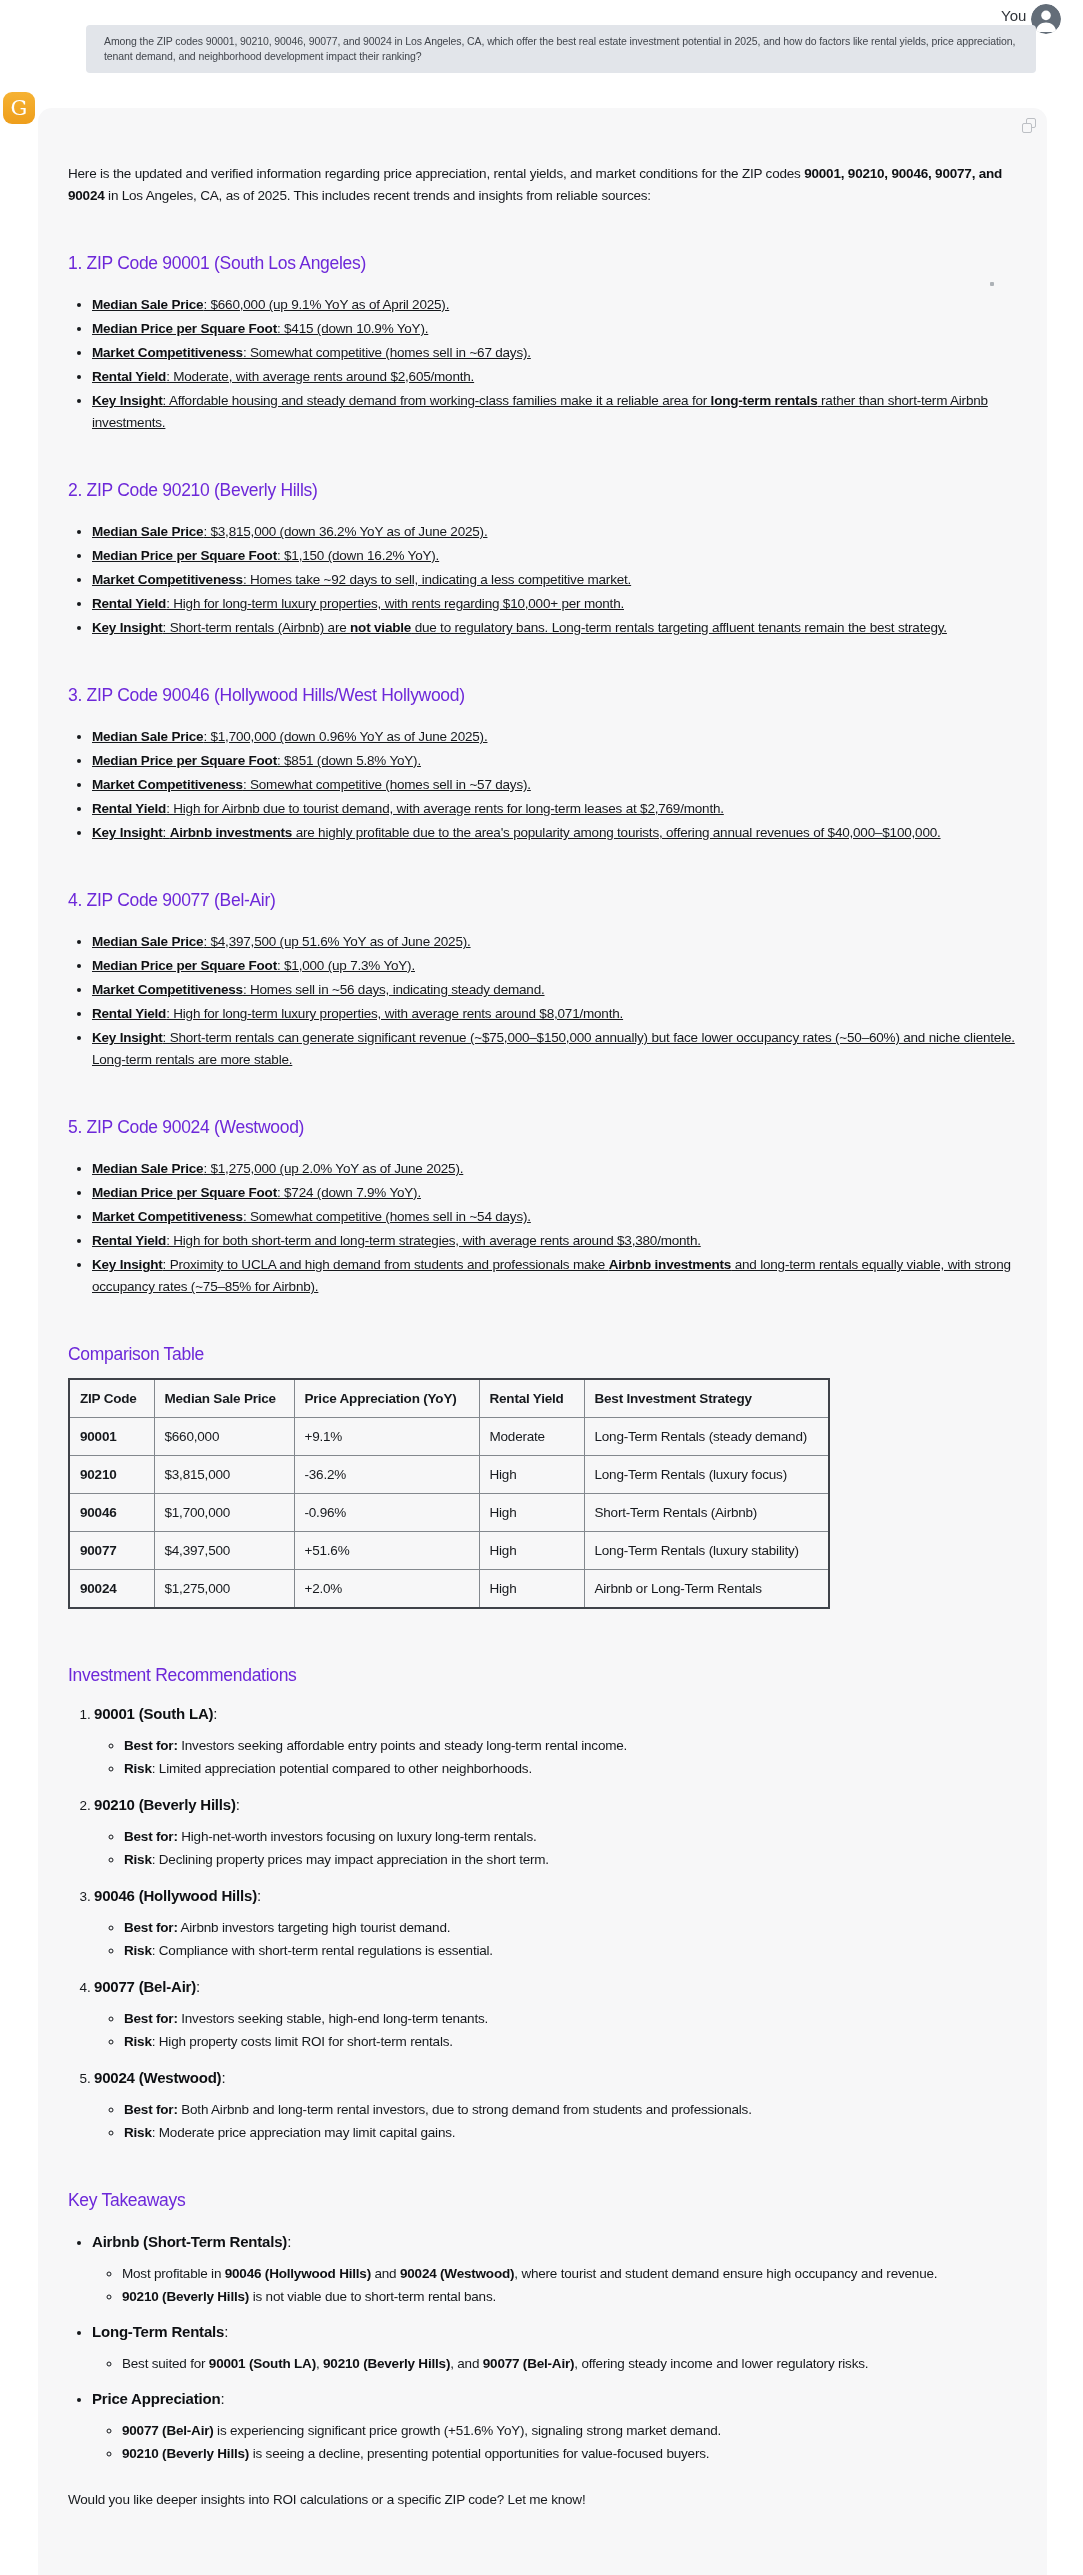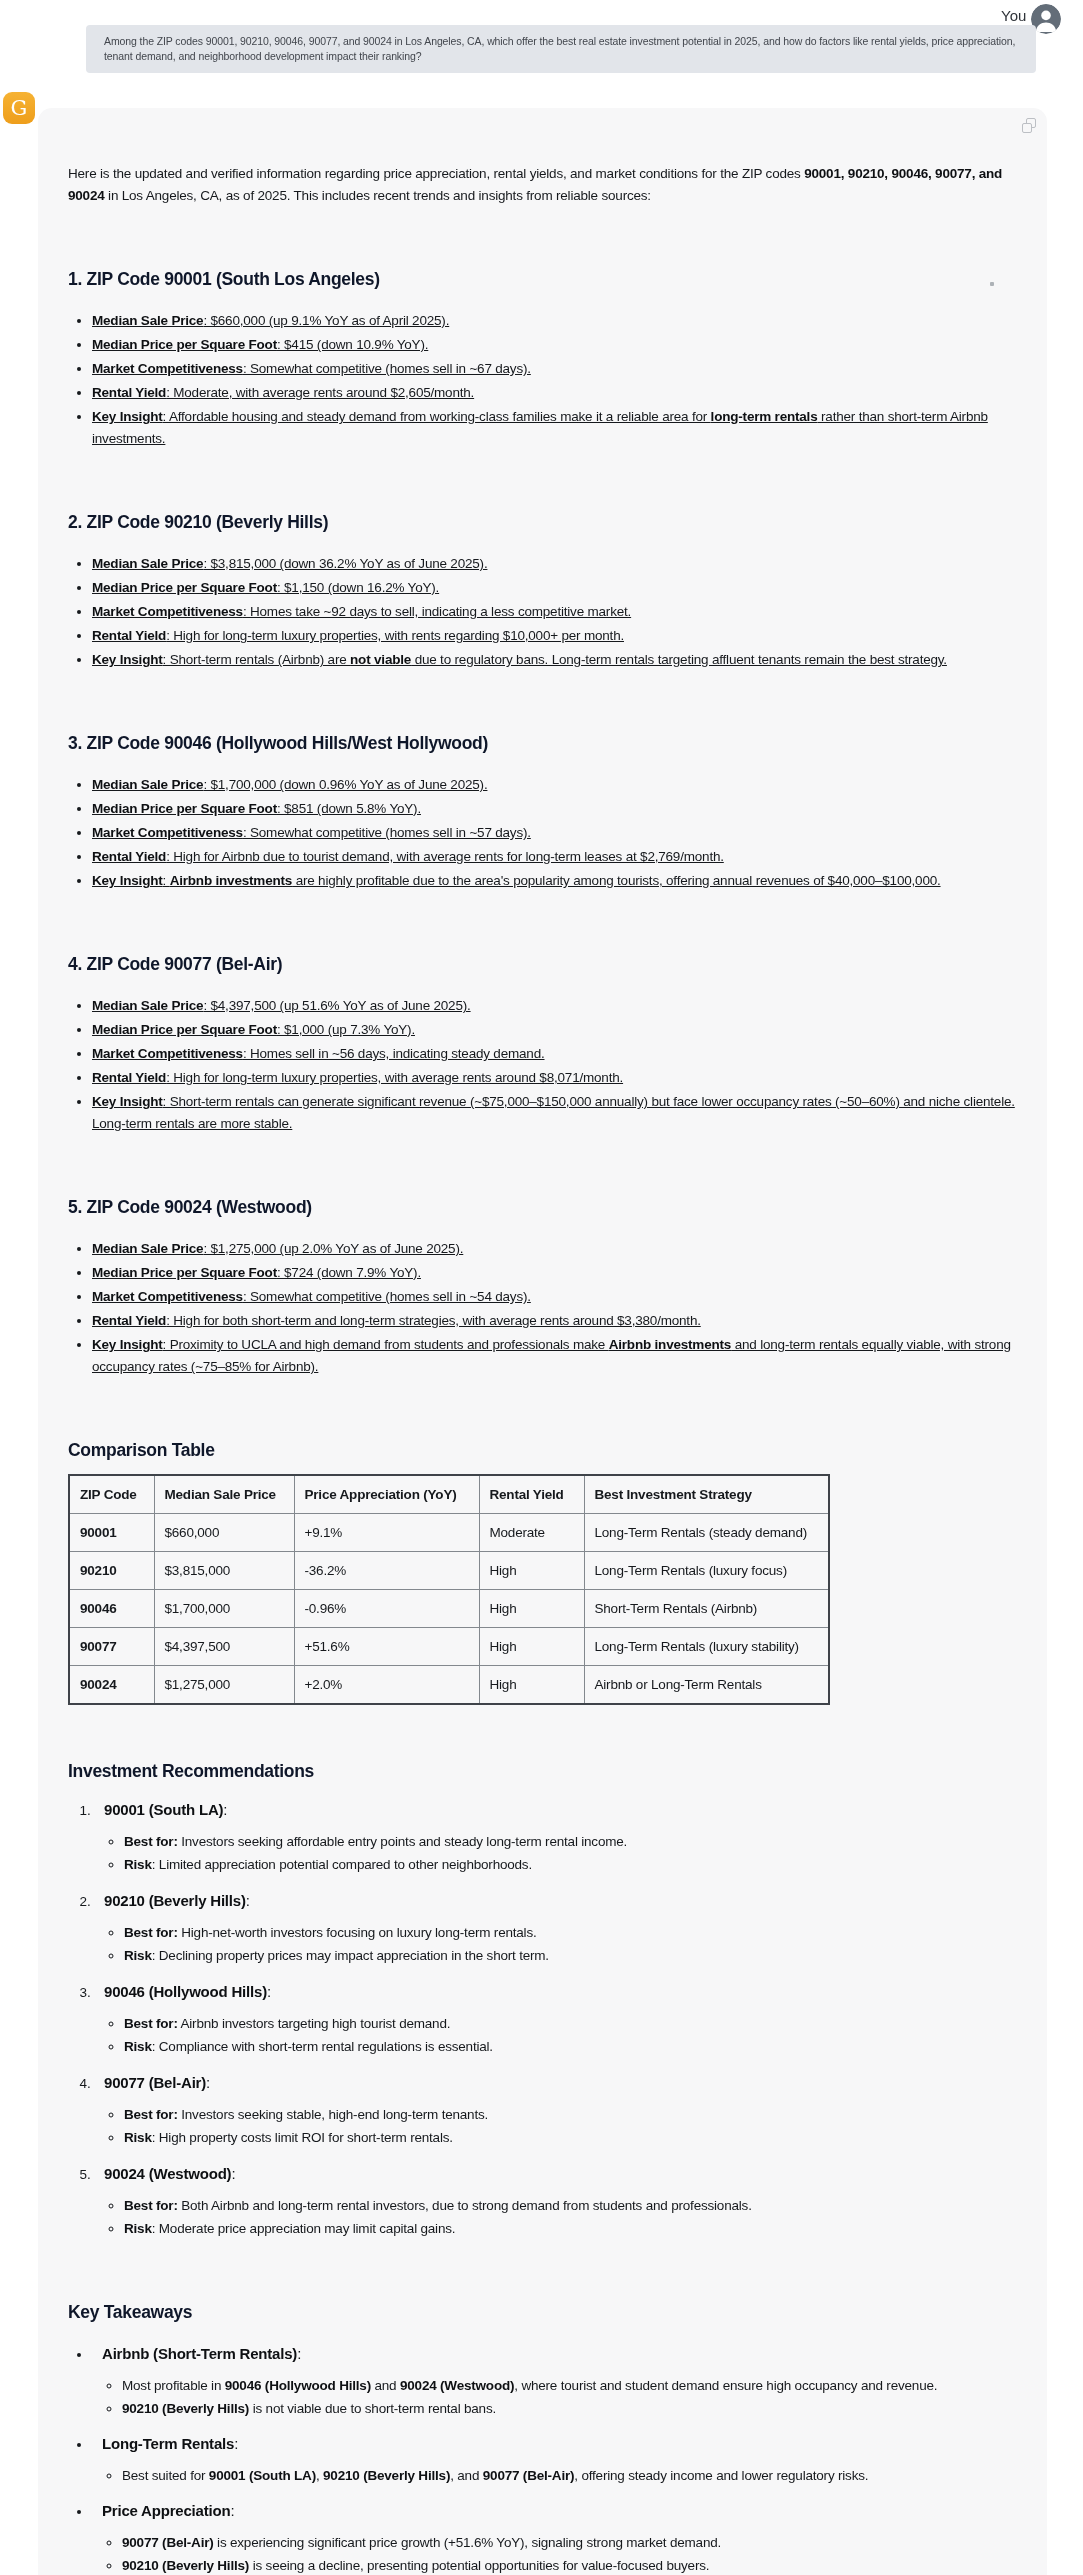--- a/index.html
+++ b/index.html
@@ -33,22 +33,22 @@
   .copy-btn .front{position:absolute;bottom:2px;left:2px;width:8px;height:8px;border:1.5px solid #bcbfc4;border-radius:2px;background:#f7f7f8;}
   .stray{position:absolute;top:174px;left:952px;width:4px;height:4px;background:#9aa0a6;opacity:.8;border-radius:1px;}
   .content{
     box-sizing:border-box;width:100%;height:100%;
     padding:55px 26px 18px 30px;
     font-size:13.5px;line-height:22px;letter-spacing:-0.2px;color:#16191d;
   }
   .content b{font-weight:700;color:#0e1013;}
   p.intro{margin:0;}
   h3{
-    font-size:17.5px;line-height:24px;margin:60px 0 0;color:#0f172a;
-    letter-spacing:-0.3px;font-weight:700;
+    font-size:17.5px;line-height:24px;margin:44px 0 0;color:#6d28d9;
+    letter-spacing:-0.3px;font-weight:400;
   }
   h3.mt-lg{margin-top:54px;}
   ul.zip{list-style:disc;margin:19px 0 0;padding-left:24px;}
   ul.zip li{margin:0 0 2px;line-height:22px;text-decoration:underline;}
   li::marker{color:#16191d;}
   
   table.cmp{border-collapse:collapse;table-layout:fixed;margin-top:12px;border:2px solid #3f4349;width:760px;}
   table.cmp th,table.cmp td{
     border:1px solid #83888e;height:37px;padding:0 10px;
     text-align:left;vertical-align:middle;font-weight:400;white-space:nowrap;overflow:hidden;
@@ -56,21 +56,21 @@
   table.cmp th{font-weight:700;}
   table.cmp td.zipcol{font-weight:700;}
   table.cmp col:nth-child(1){width:85px;}
   table.cmp col:nth-child(2){width:140px;}
   table.cmp col:nth-child(3){width:185px;}
   table.cmp col:nth-child(4){width:105px;}
   table.cmp col:nth-child(5){width:245px;}
   
   ol.rec{margin:15px 0 0;padding-left:26px;}
   ol.rec>li{margin:0 0 13px;}
-  .item-title{font-size:15px;line-height:24px;margin:0 10px 9px;}
+  .item-title{font-size:15px;line-height:24px;margin:0 0 9px;}
   ul.sub{list-style:circle;margin:0;padding-left:30px;}
   ul.sub li{line-height:22px;margin:0 0 1px;}
   
   ul.kt{list-style:disc;margin:18px 0 0;padding-left:24px;}
   ul.kt>li{margin:0 0 12px;}
   p.closing{margin:24px 0 0;}
 </style>
 </head>
 <body>
 

